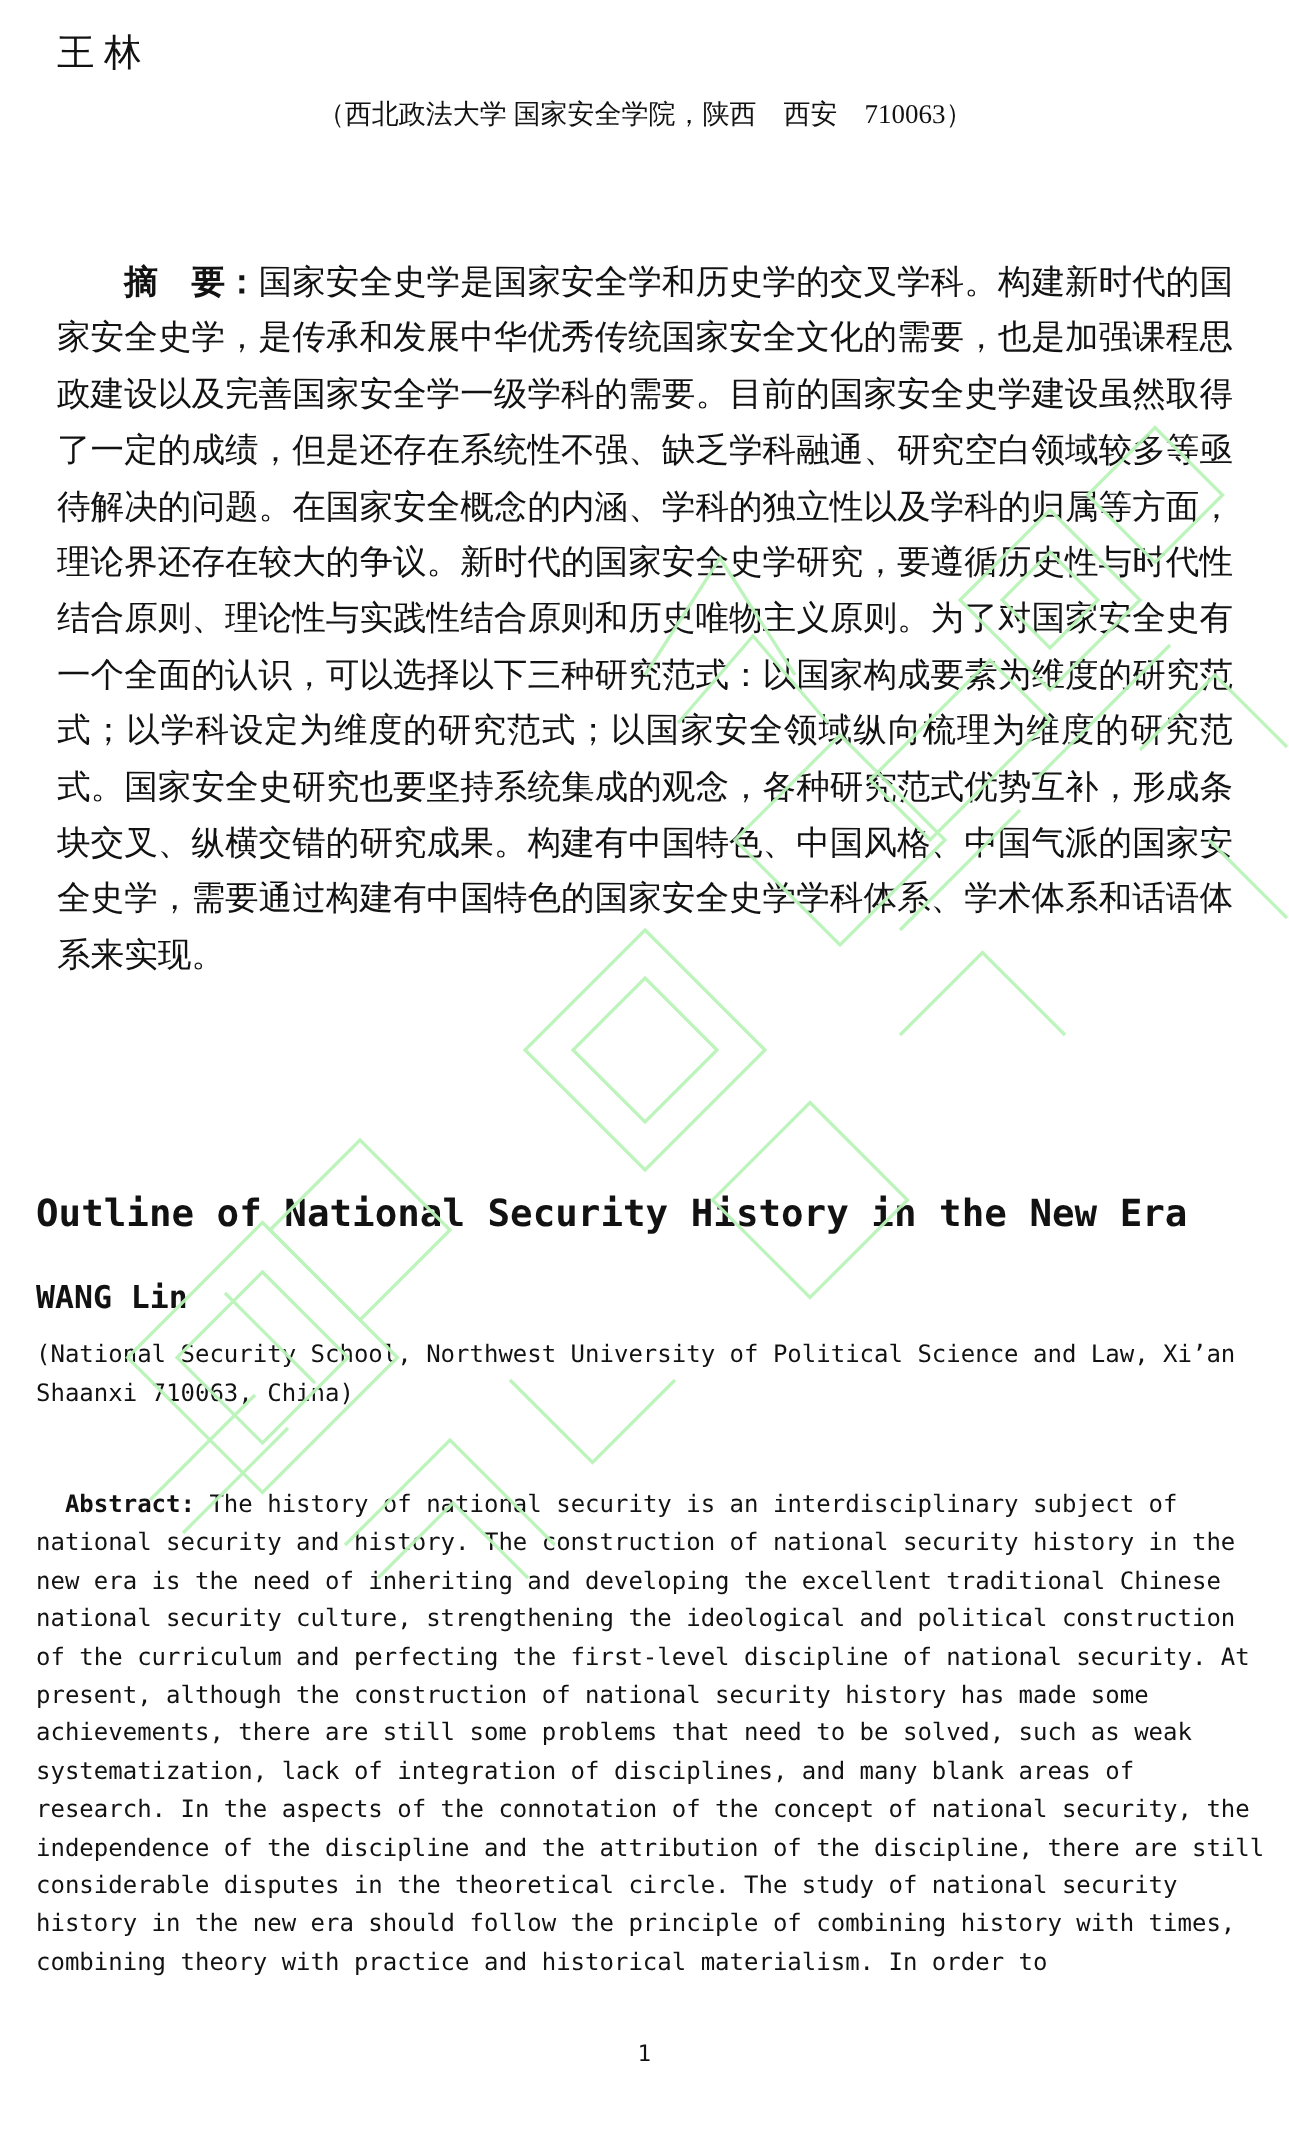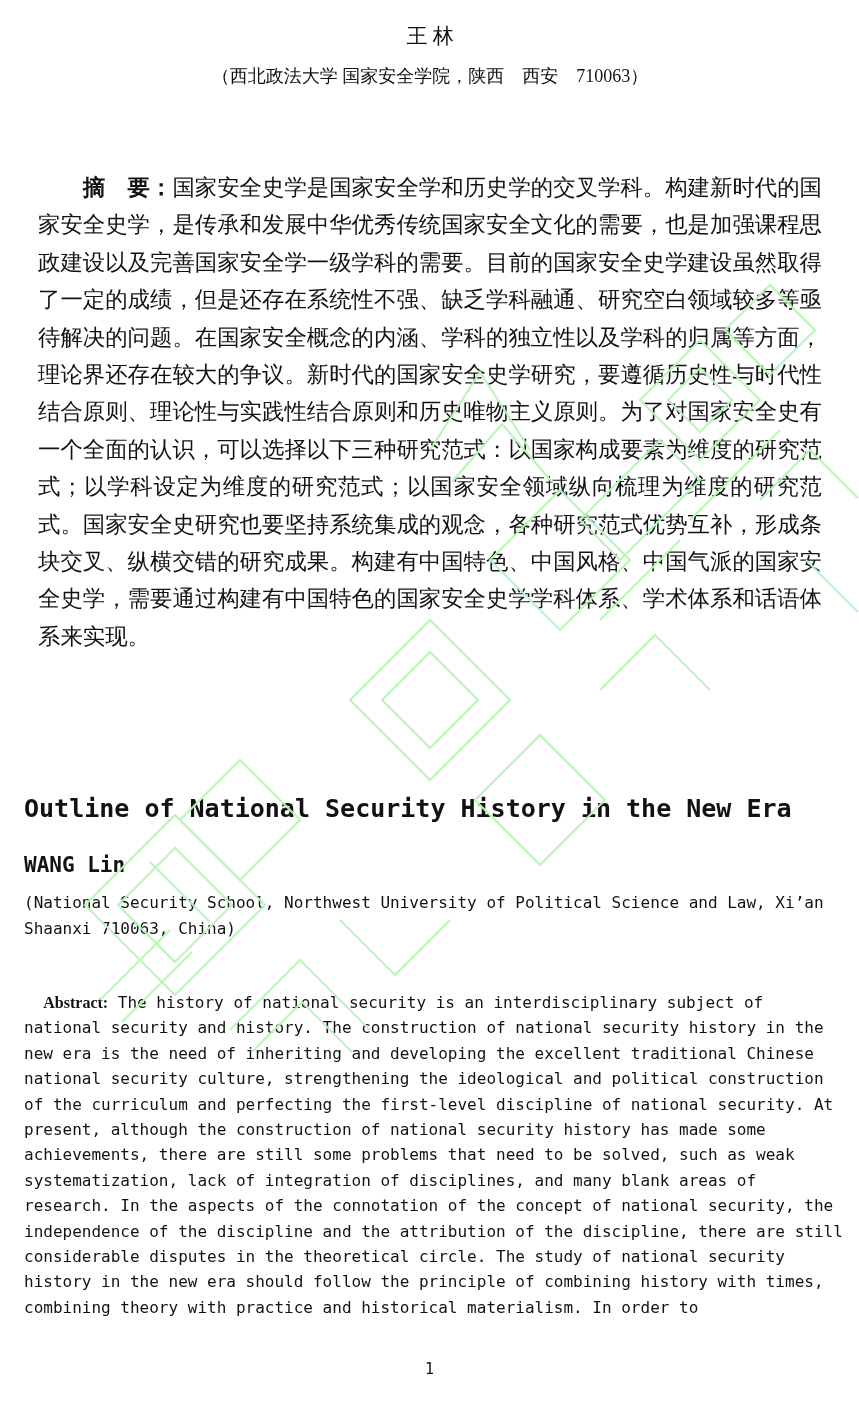--- a/index.html
+++ b/index.html
@@ -29,22 +29,21 @@
     margin-top: 52px;
     text-align: center;
     font-family: "Liberation Sans", "DejaVu Sans", sans-serif;
     font-weight: bold;
     font-size: 32px;
     letter-spacing: 2px;
     line-height: 40px;
   }
   .author-zh {
     margin-top: 23px;
-    text-align: center;
-    font-size: 21px;
+    font-size: 25px;
     line-height: 26px;
   }
   .affil-zh {
     margin-top: 14px;
     text-align: center;
     font-size: 18px;
     line-height: 26px;
   }
   .abstract-zh {
     margin-top: 80px;
@@ -52,21 +51,21 @@
     line-height: 37.4px;
     text-align: justify;
     text-indent: 2em;
   }
   .kw-zh {
     margin: 0;
     font-size: 22.4px;
     line-height: 37.4px;
     text-indent: 2em;
   }
-  .b { font-weight: bold; font-family: Liberation Serif, serif; }
+  .b { font-weight: bold; }
 
   .mono { font-family: "DejaVu Sans Mono", "Liberation Mono", monospace; }
 
   .title-en {
     margin: 0;
     text-align: left;
     font-weight: bold;
     font-size: 25px;
     line-height: 38px;
     letter-spacing: 0px;

